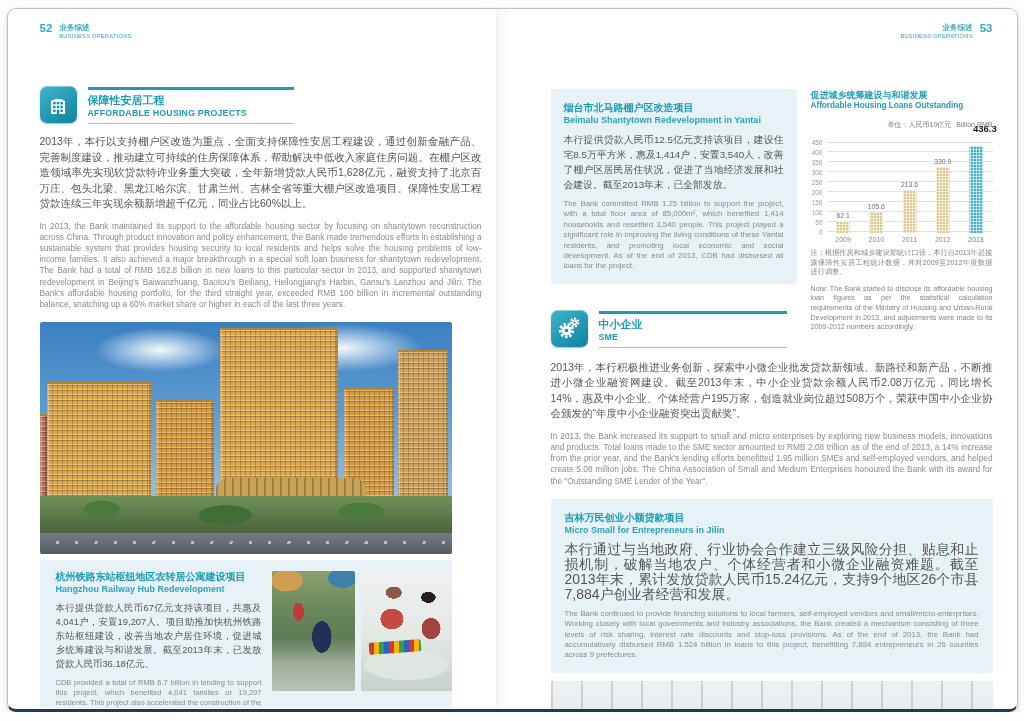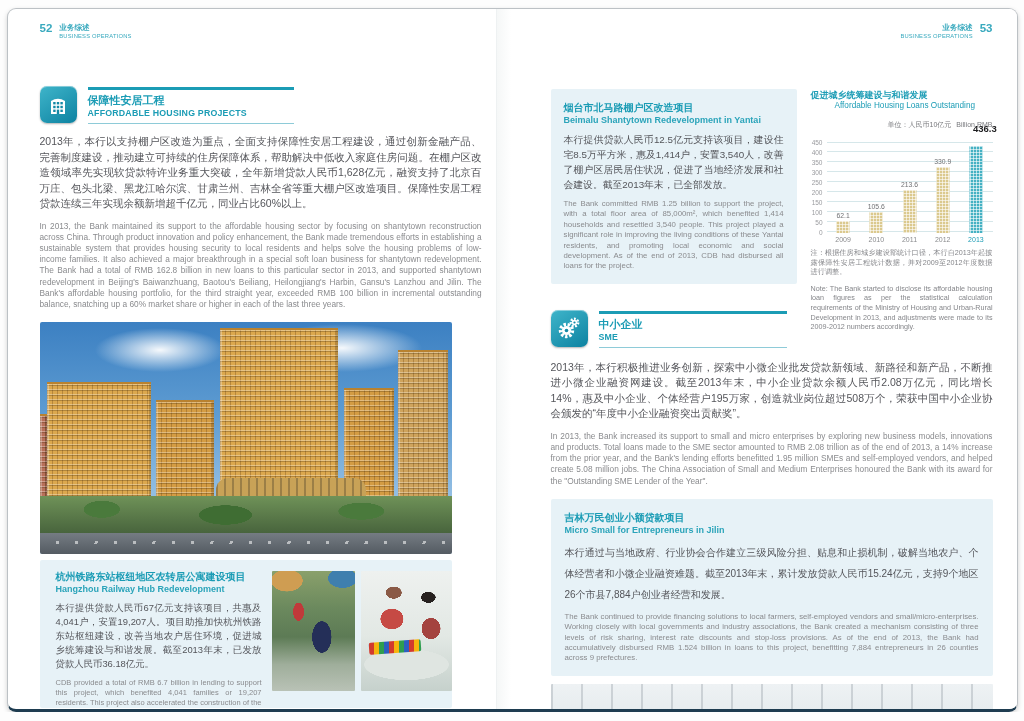--- a/index.html
+++ b/index.html
@@ -106,21 +106,21 @@
   .col-l { width:246px; flex:none; }
   .col-r { flex:1; }
   .bluebox.yt { padding:12px 13px; }
   .yt .bb-zh { font-size:9.8px; line-height:15px; }
   .sec.sme { margin-top:26px; }
   .sec.sme .sec-titles { width:188px; }
 
   
   .chart { padding-top:1px; }
   .ct-zh { font-size:9px; font-weight:bold; color:#1b9cb5; line-height:11px; }
-  .ct-en { font-size:8.2px; font-weight:normal; color:#1b9cb5; line-height:10px;margin-left:24px; }
+  .ct-en { font-size:8.2px; font-weight:bold; color:#1b9cb5; line-height:10px; }
   .unit  { text-align:right; font-size:7px; color:#77787c; margin:9px 0 12px; }
   .unit span { margin-left:5px; }
   .plot-wrap { display:flex; margin-bottom:16px; }
   .y-axis { width:16px; flex:none; display:flex; flex-direction:column; justify-content:space-between;
     height:90px; padding-right:4px; font-size:6.5px; color:#9a9b9f; }
   .y-axis span { height:0; display:flex; align-items:center; justify-content:flex-end; }
   .plot { flex:1; display:flex; height:90px; border-top:1px solid #d6e7ea;
     background:repeating-linear-gradient(to top,#d6e7ea 0 1px,transparent 1px 10px); }
   .bar-group { position:relative; flex:1; height:90px; }
   .bar { position:absolute; bottom:0; left:50%; transform:translateX(-50%); width:13px; display:block;
@@ -130,21 +130,21 @@
       repeating-linear-gradient(to bottom, rgba(255,255,255,.6) 0 1px, transparent 1px 3px); }
   .bar.hl { background-color:#45b1c3; }
   .bar-val { position:absolute; left:50%; transform:translateX(-50%); font-size:6.8px; color:#6f7073; white-space:nowrap; }
   .bar-val.hl { font-size:9.5px; font-weight:bold; color:#1d1d1f; }
   .bar-cat { position:absolute; top:93px; left:50%; transform:translateX(-50%); font-size:7px; color:#8a8b8e; }
   .bar-cat.hl { color:#1b9cb5; }
   .note { font-size:7.2px; line-height:9.6px; color:#85868a; text-align:justify; margin-top:7px; }
 
   .right p.zh { margin-top:12px; }
   .bluebox.jl { margin-top:12px; padding:12px 14px; }
-  .jl .bb-zh { font-size:10px; line-height:21px; }
+  .jl .bb-zh { font-size:14px; line-height:15px; }
   .photo-factory { width:100%; height:140px; margin-top:8px; border-radius:1px;
     background-image:
       radial-gradient(14px 18px at 12% 52%, #1f2b45 60%, transparent 61%),
       radial-gradient(16px 20px at 38% 50%, #202c47 60%, transparent 61%),
       radial-gradient(15px 19px at 62% 48%, #1d2942 60%, transparent 61%),
       radial-gradient(16px 20px at 88% 52%, #223049 60%, transparent 61%),
       radial-gradient(8px 10px at 25% 34%, #2a3854 60%, transparent 61%),
       radial-gradient(8px 10px at 50% 32%, #2a3854 60%, transparent 61%),
       radial-gradient(8px 10px at 75% 33%, #2a3854 60%, transparent 61%),
       radial-gradient(10px 8px at 30% 58%, #e05a93 60%, transparent 61%),

